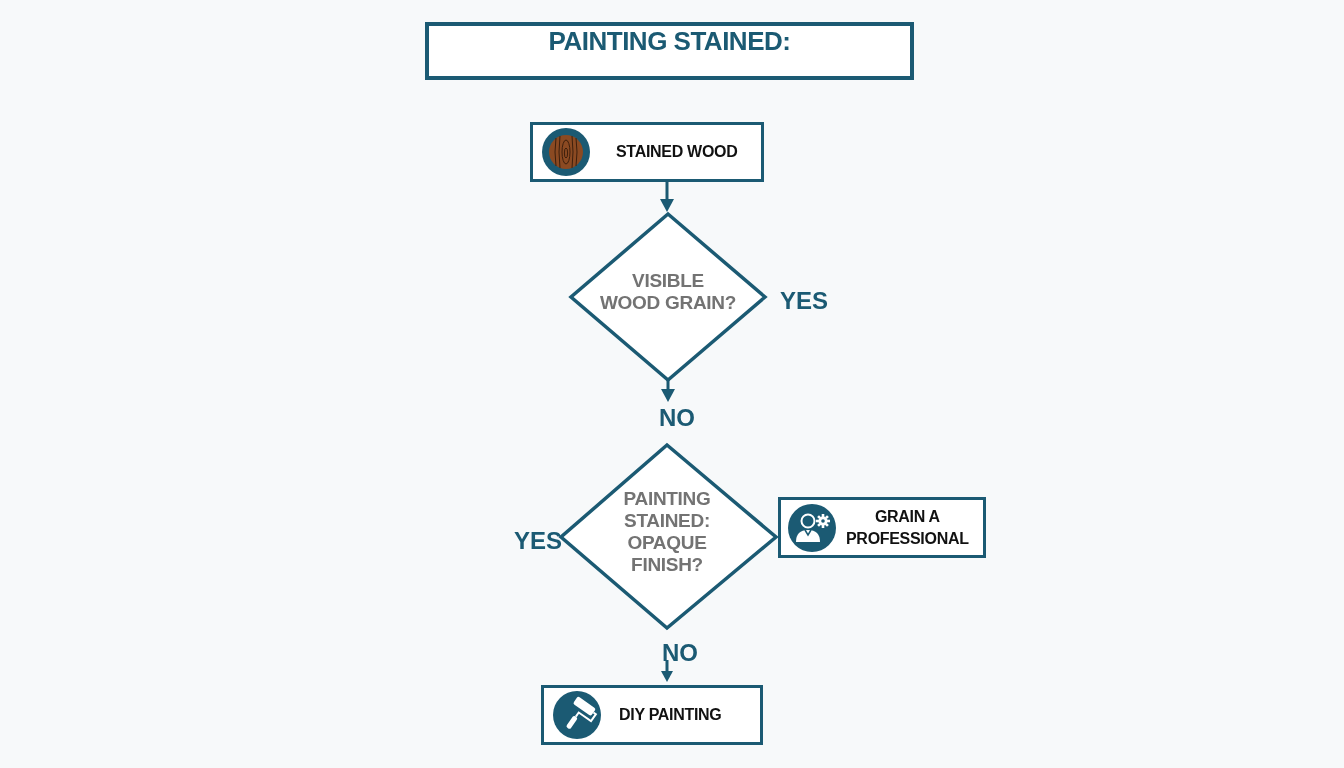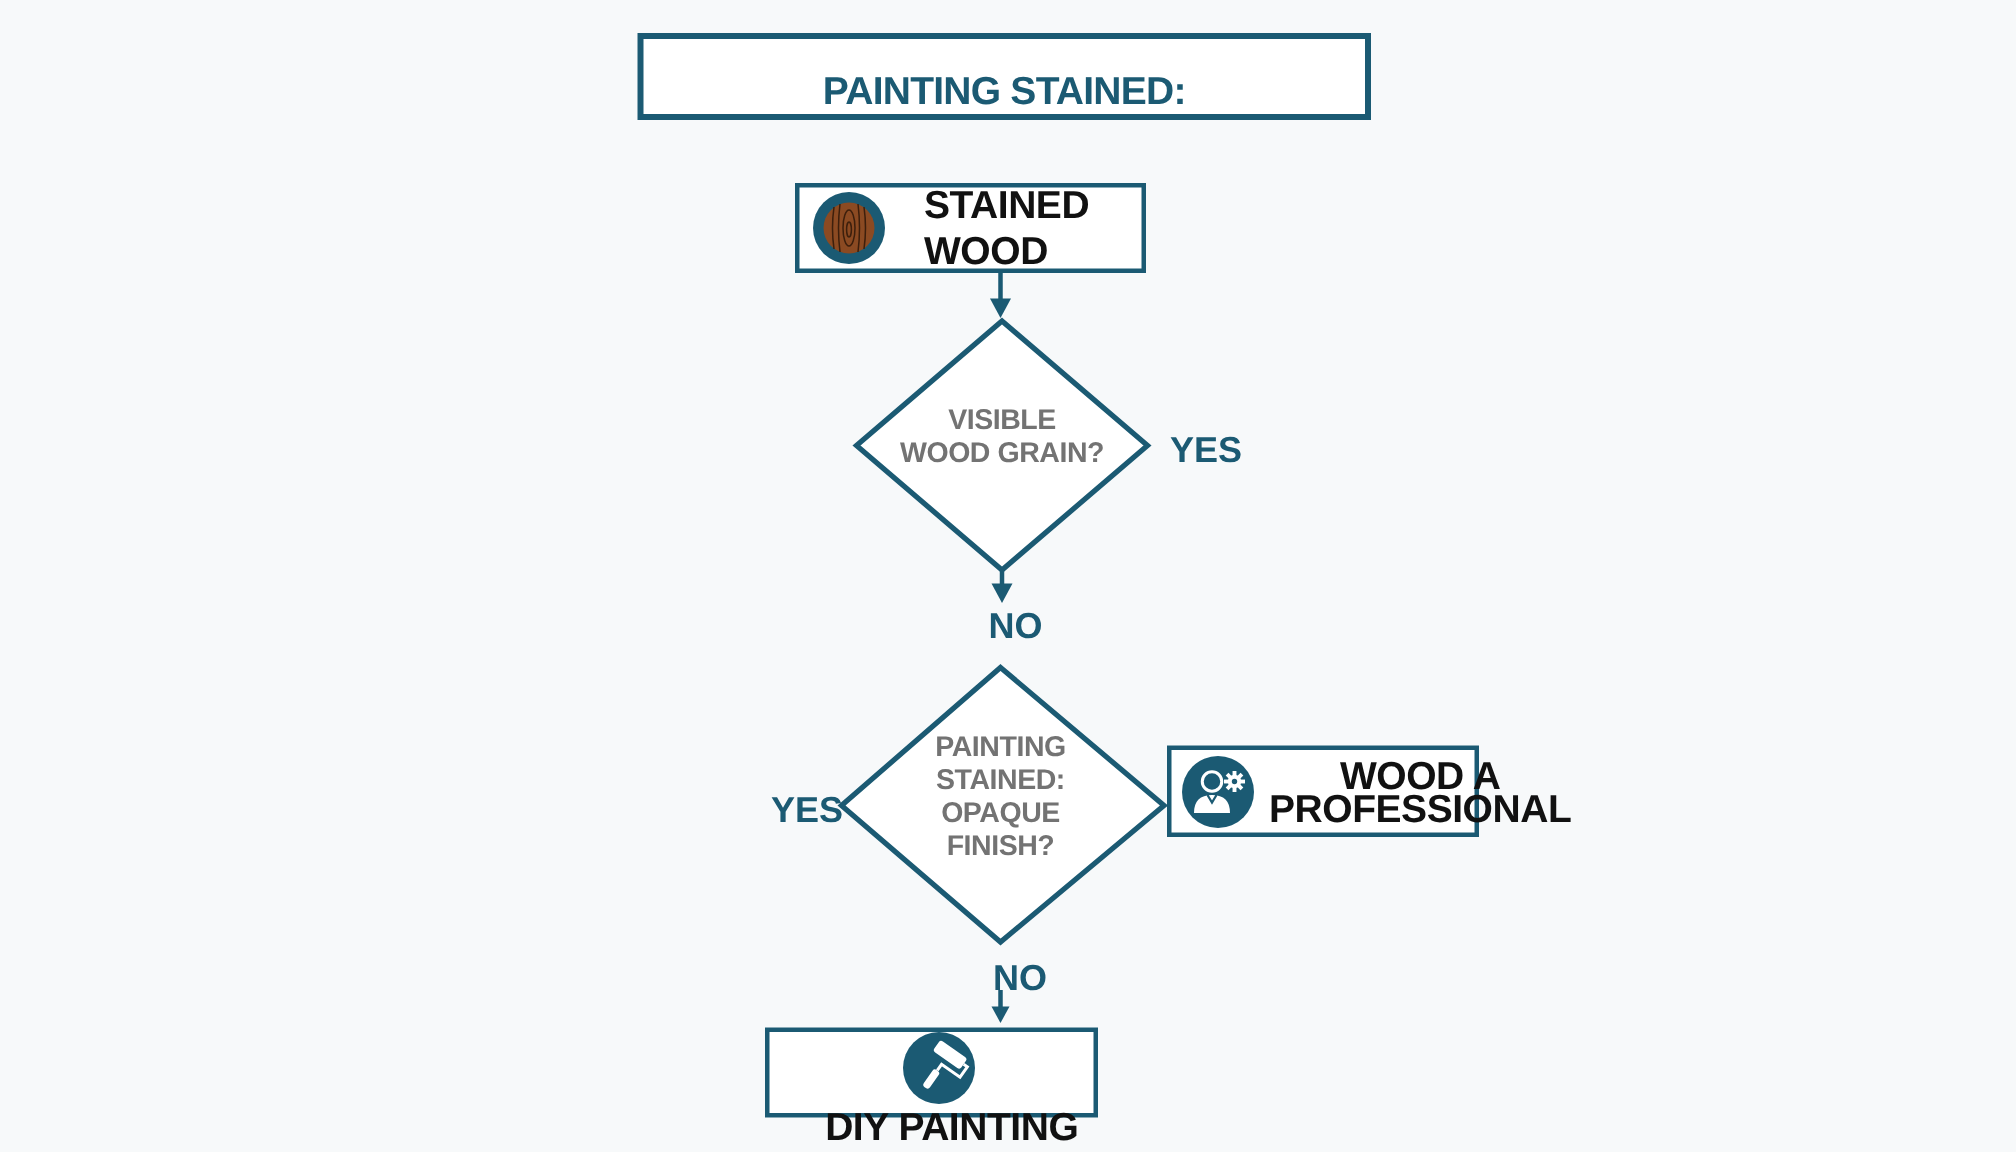--- a/index.html
+++ b/index.html
@@ -14,55 +14,55 @@
       overflow: hidden;
       font-family: "Liberation Sans", "DejaVu Sans", sans-serif;
     }
     .abs { position: absolute; }
 
     .title-box {
       left: 425px; top: 22px;
       width: 481px; height: 50px;
       border: 4px solid #1b5a73;
       background: #ffffff;
-      display: flex; align-items: flex-end; justify-content: center;
+      display: flex; align-items: flex-start; justify-content: center;
       color: #1b5a73;
       font-weight: bold;
       white-space: nowrap;
     }
     .title-main { font-size: 26px; letter-spacing: -0.5px; }
     .title-sub { font-size: 21px; margin-left: 7px; letter-spacing: -0.3px; }
 
     .node-box {
       border: 3px solid #1b5a73;
       background: #ffffff;
       display: flex; align-items: center;
       box-sizing: border-box;
     }
     .node-label {
       font-weight: bold;
       color: #111;
-      font-size: 26px;
+      font-size: 16px;
       letter-spacing: -0.3px;
     }
     .icon-circle {
       width: 48px; height: 48px;
       border-radius: 50%;
       background: #1b5a73;
       display: flex; align-items: center; justify-content: center;
       flex-shrink: 0;
     }
 
     #stained-box { left: 530px; top: 122px; width: 234px; height: 60px; padding-left: 9px; }
     #stained-box .node-label { margin-left: 26px; }
 
     #hire-box { left: 778px; top: 497px; width: 208px; height: 61px; padding-left: 7px; }
     #hire-box .node-label { margin-left: 10px; text-align: center; line-height: 22px; }
 
-    #diy-box { left: 510px; top: 685px; width: 222px; height: 60px; padding-left: 9px; flex-direction: column; }
+    #diy-box { left: 541px; top: 685px; width: 222px; height: 60px; padding-left: 9px; }
     #diy-box .node-label { margin-left: 18px; }
 
     svg.flow { position: absolute; left: 0; top: 0; }
 
     .diamond-text {
       position: absolute;
       text-align: center;
       font-weight: bold;
       color: #737373;
       font-size: 19px;
@@ -143,21 +143,21 @@
         <rect x="-7" y="-1.3" width="3" height="2.6" fill="#ffffff"></rect>
         <rect x="4" y="-1.3" width="3" height="2.6" fill="#ffffff"></rect>
         <rect x="-1.3" y="-7" width="2.6" height="3" fill="#ffffff" transform="rotate(45)"></rect>
         <rect x="-1.3" y="4" width="2.6" height="3" fill="#ffffff" transform="rotate(45)"></rect>
         <rect x="-7" y="-1.3" width="3" height="2.6" fill="#ffffff" transform="rotate(45)"></rect>
         <rect x="4" y="-1.3" width="3" height="2.6" fill="#ffffff" transform="rotate(45)"></rect>
       </g>
     </svg>
   </div>
   <div class="node-label">
-    <div>WOOD A</div>
+    <div>GRAIN A</div>
     <div>PROFESSIONAL</div>
   </div>
 </div>
 
 <div class="abs node-box" id="diy-box">
   <div class="icon-circle">
     <svg width="48" height="48" viewBox="0 0 48 48">
       <g transform="rotate(35 24 24)">
         <rect x="14" y="8" width="22" height="9" rx="2" fill="#ffffff"></rect>
         <path d="M36 12.5 L39 12.5 L39 21 L24 21 L24 26" stroke="#ffffff" stroke-width="2" fill="none"></path>

